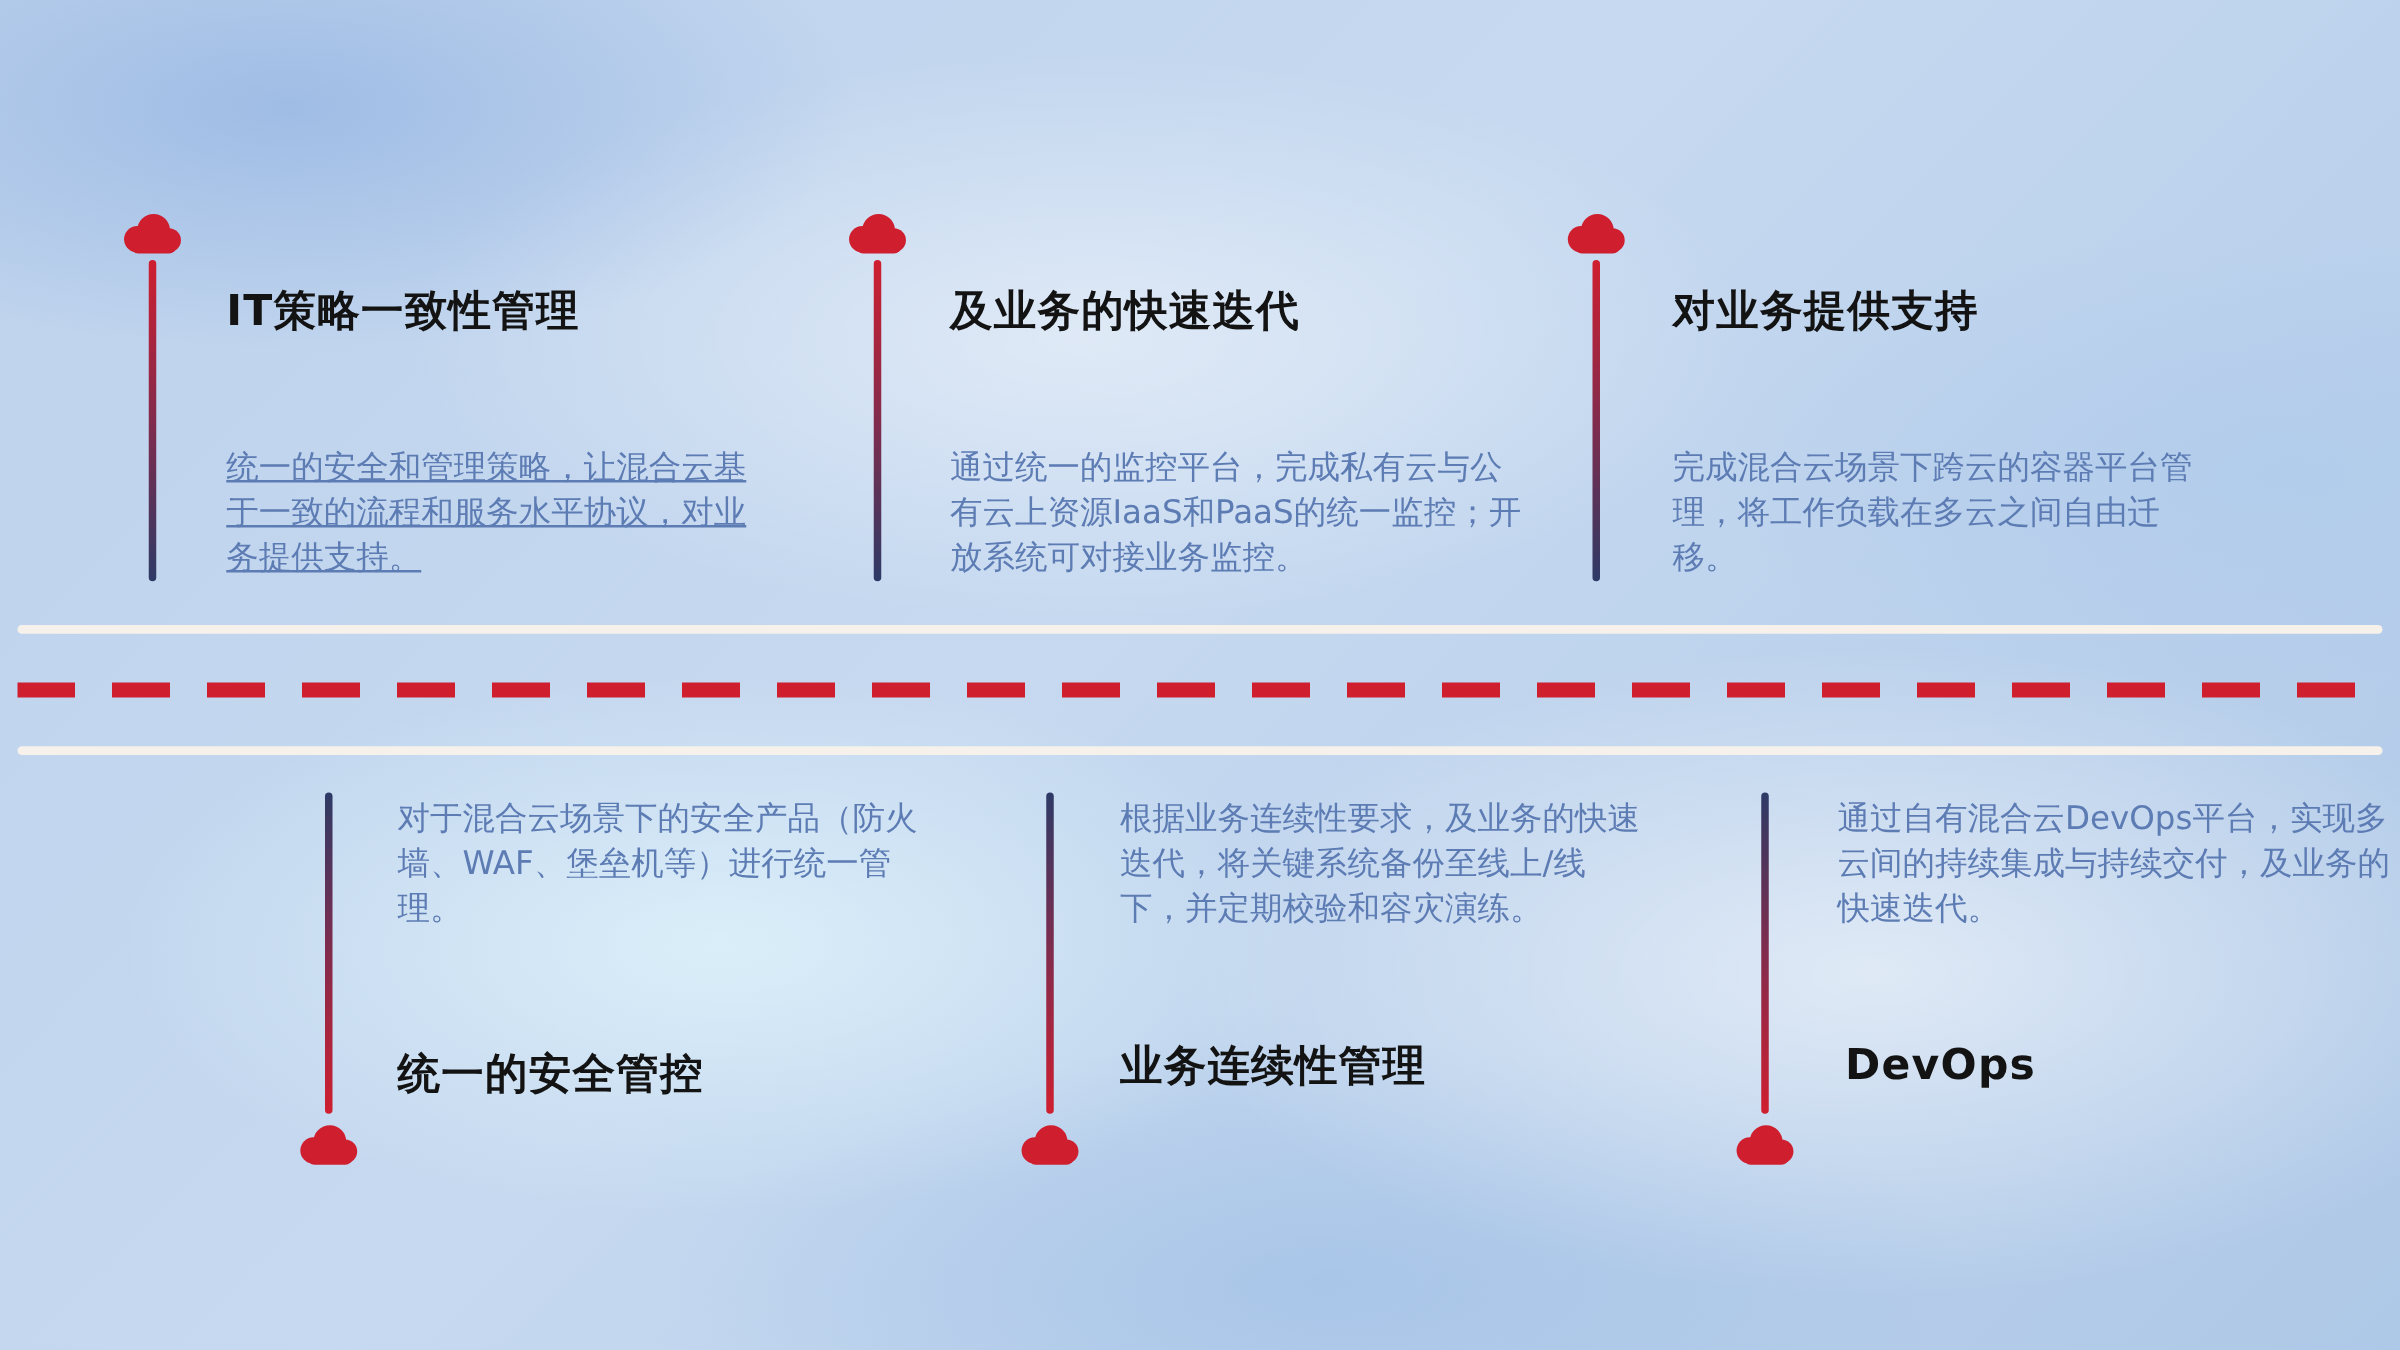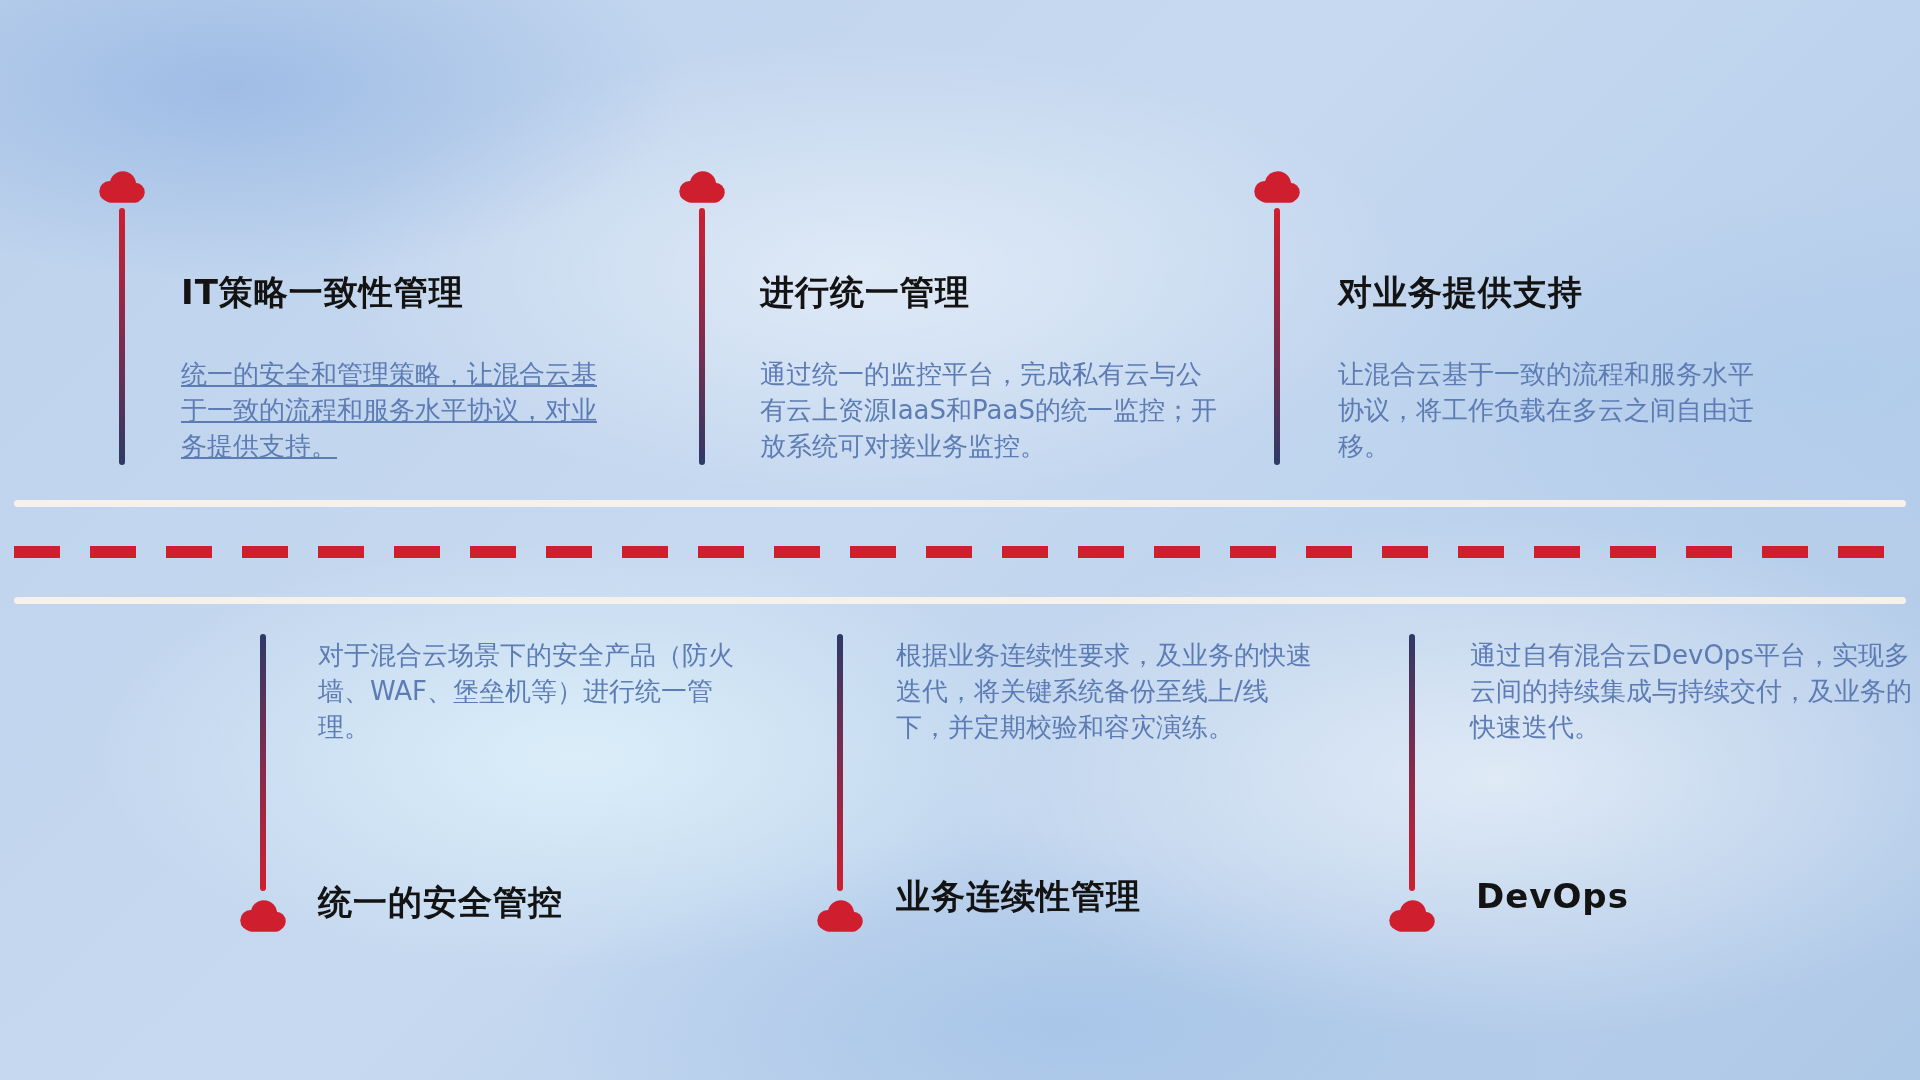--- a/index.html
+++ b/index.html
@@ -25,21 +25,21 @@
     background:repeating-linear-gradient(90deg,#cf1f2f 0 46px,transparent 46px 76px);
   }
   
   .group{position:absolute;}
   .cloud-icon{position:absolute;width:56px;height:40px;}
   .vline{position:absolute;width:6px;border-radius:3px;}
   .vline.down{background:linear-gradient(to bottom,#cf1f2f 0%,#8a2a4a 45%,#2d3a66 100%);}
   .vline.up{background:linear-gradient(to bottom,#2d3a66 0%,#8a2a4a 55%,#cf1f2f 100%);}
   .item-title{
     position:absolute;font-size:34px;font-weight:700;color:#131313;
-    letter-spacing:1px;white-space:nowrap;margin-top:44px;
+    letter-spacing:1px;white-space:nowrap;
   }
   .item-desc{
     position:absolute;font-size:26px;line-height:36px;color:#5d7cb4;
   }
 </style>
 </head>
 <body>
 
 <div class="canvas">
 
@@ -70,38 +70,38 @@
       <svg viewBox="0 0 64 44" width="56" height="40">
         <g fill="#cf1f2f">
           <circle cx="18" cy="27" r="12"></circle>
             <circle cx="33" cy="19" r="15"></circle>
             <circle cx="47" cy="28" r="11"></circle>
           <rect x="12" y="26" width="42" height="14" rx="7"></rect>
         </g>
       </svg>
     </div>
     <div class="vline down" style="left:699px;top:208px;height:257px;"></div>
-    <div class="item-title" style="left:760px;top:226px;">进行统一管理</div>
+    <div class="item-title" style="left:760px;top:226px;">及业务的快速迭代</div>
     <div class="item-desc" style="left:760px;top:356px;width:460px;">通过统一的监控平台，完成私有云与公有云上资源IaaS和PaaS的统一监控；开放系统可对接业务监控。</div>
   </div>
 
   <div class="group">
     <div class="cloud-icon" style="left:1249px;top:167px;">
       <svg viewBox="0 0 64 44" width="56" height="40">
         <g fill="#cf1f2f">
           <circle cx="18" cy="27" r="12"></circle>
             <circle cx="33" cy="19" r="15"></circle>
             <circle cx="47" cy="28" r="11"></circle>
           <rect x="12" y="26" width="42" height="14" rx="7"></rect>
         </g>
       </svg>
     </div>
     <div class="vline down" style="left:1274px;top:208px;height:257px;"></div>
     <div class="item-title" style="left:1338px;top:226px;">对业务提供支持</div>
-    <div class="item-desc" style="left:1338px;top:356px;width:430px;">让混合云基于一致的流程和服务水平协议，将工作负载在多云之间自由迁移。</div>
+    <div class="item-desc" style="left:1338px;top:356px;width:430px;">完成混合云场景下跨云的容器平台管理，将工作负载在多云之间自由迁移。</div>
   </div>
 
   <div class="group">
     <div class="vline up" style="left:260px;top:634px;height:257px;"></div>
     <div class="item-desc" style="left:318px;top:637px;width:430px;">对于混合云场景下的安全产品（防火墙、WAF、堡垒机等）进行统一管理。</div>
     <div class="item-title" style="left:318px;top:836px;">统一的安全管控</div>
     <div class="cloud-icon" style="left:235px;top:896px;">
       <svg viewBox="0 0 64 44" width="56" height="40">
         <g fill="#cf1f2f">
           <circle cx="18" cy="27" r="12"></circle>

